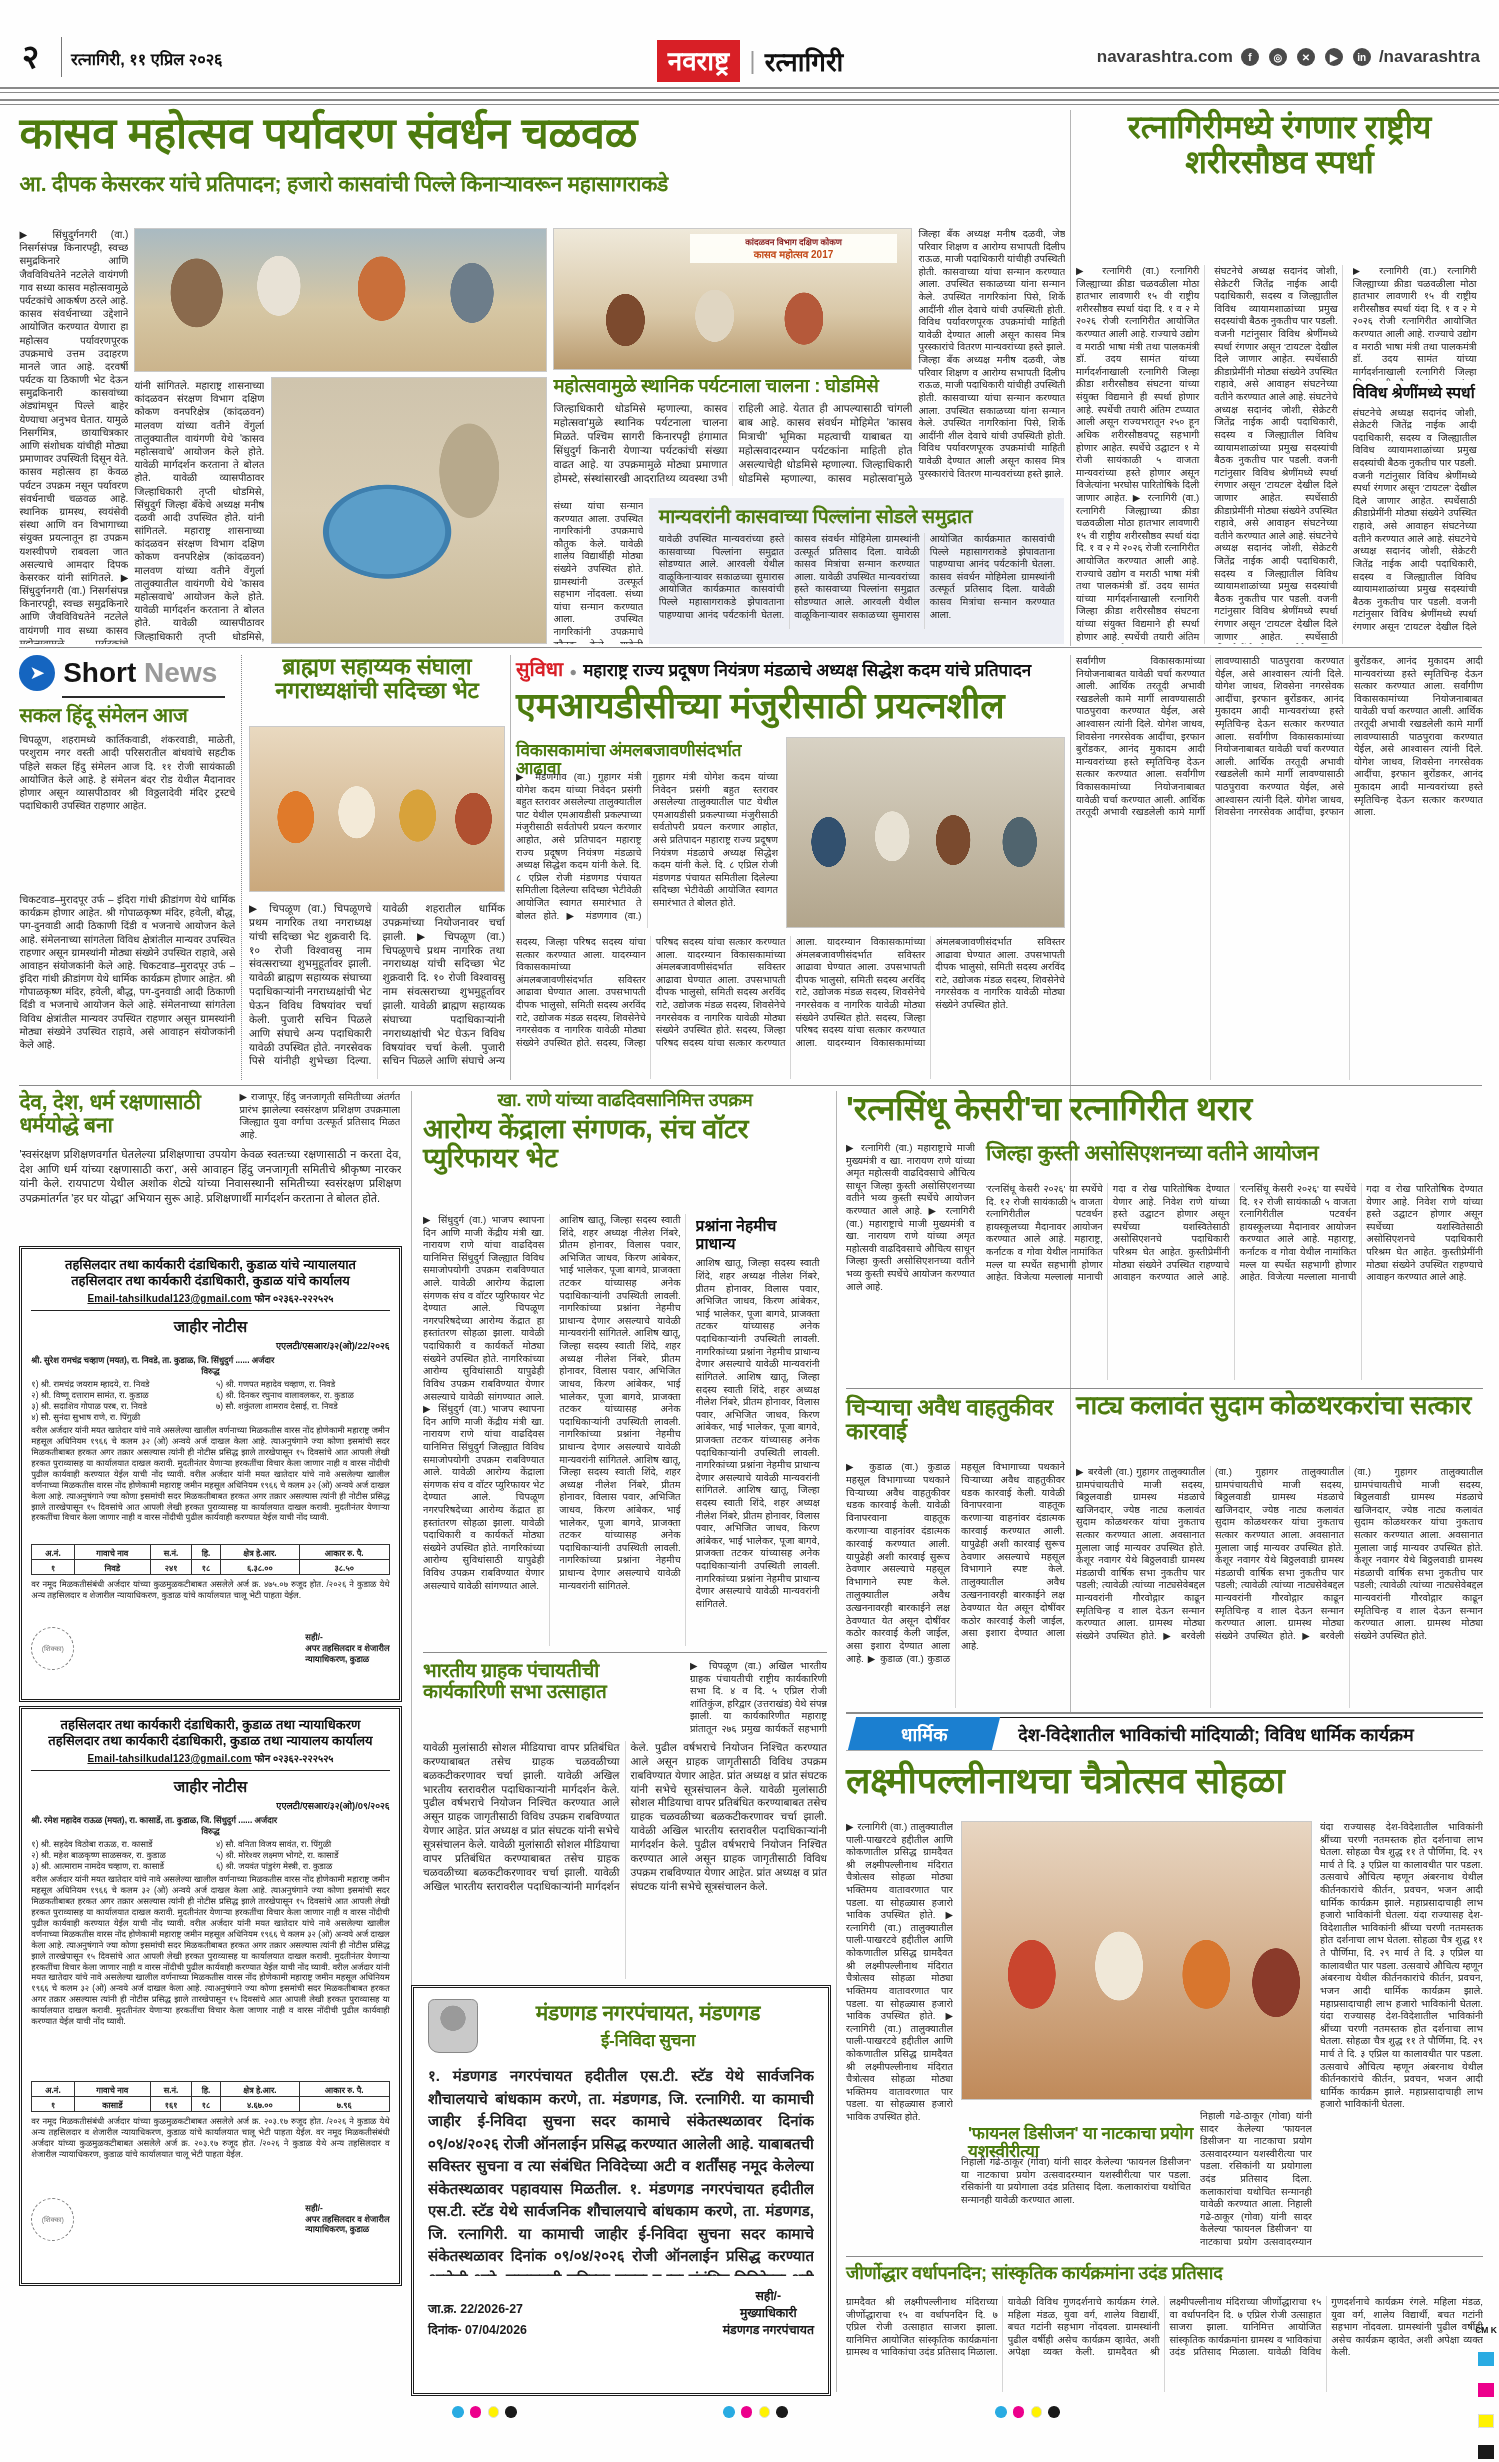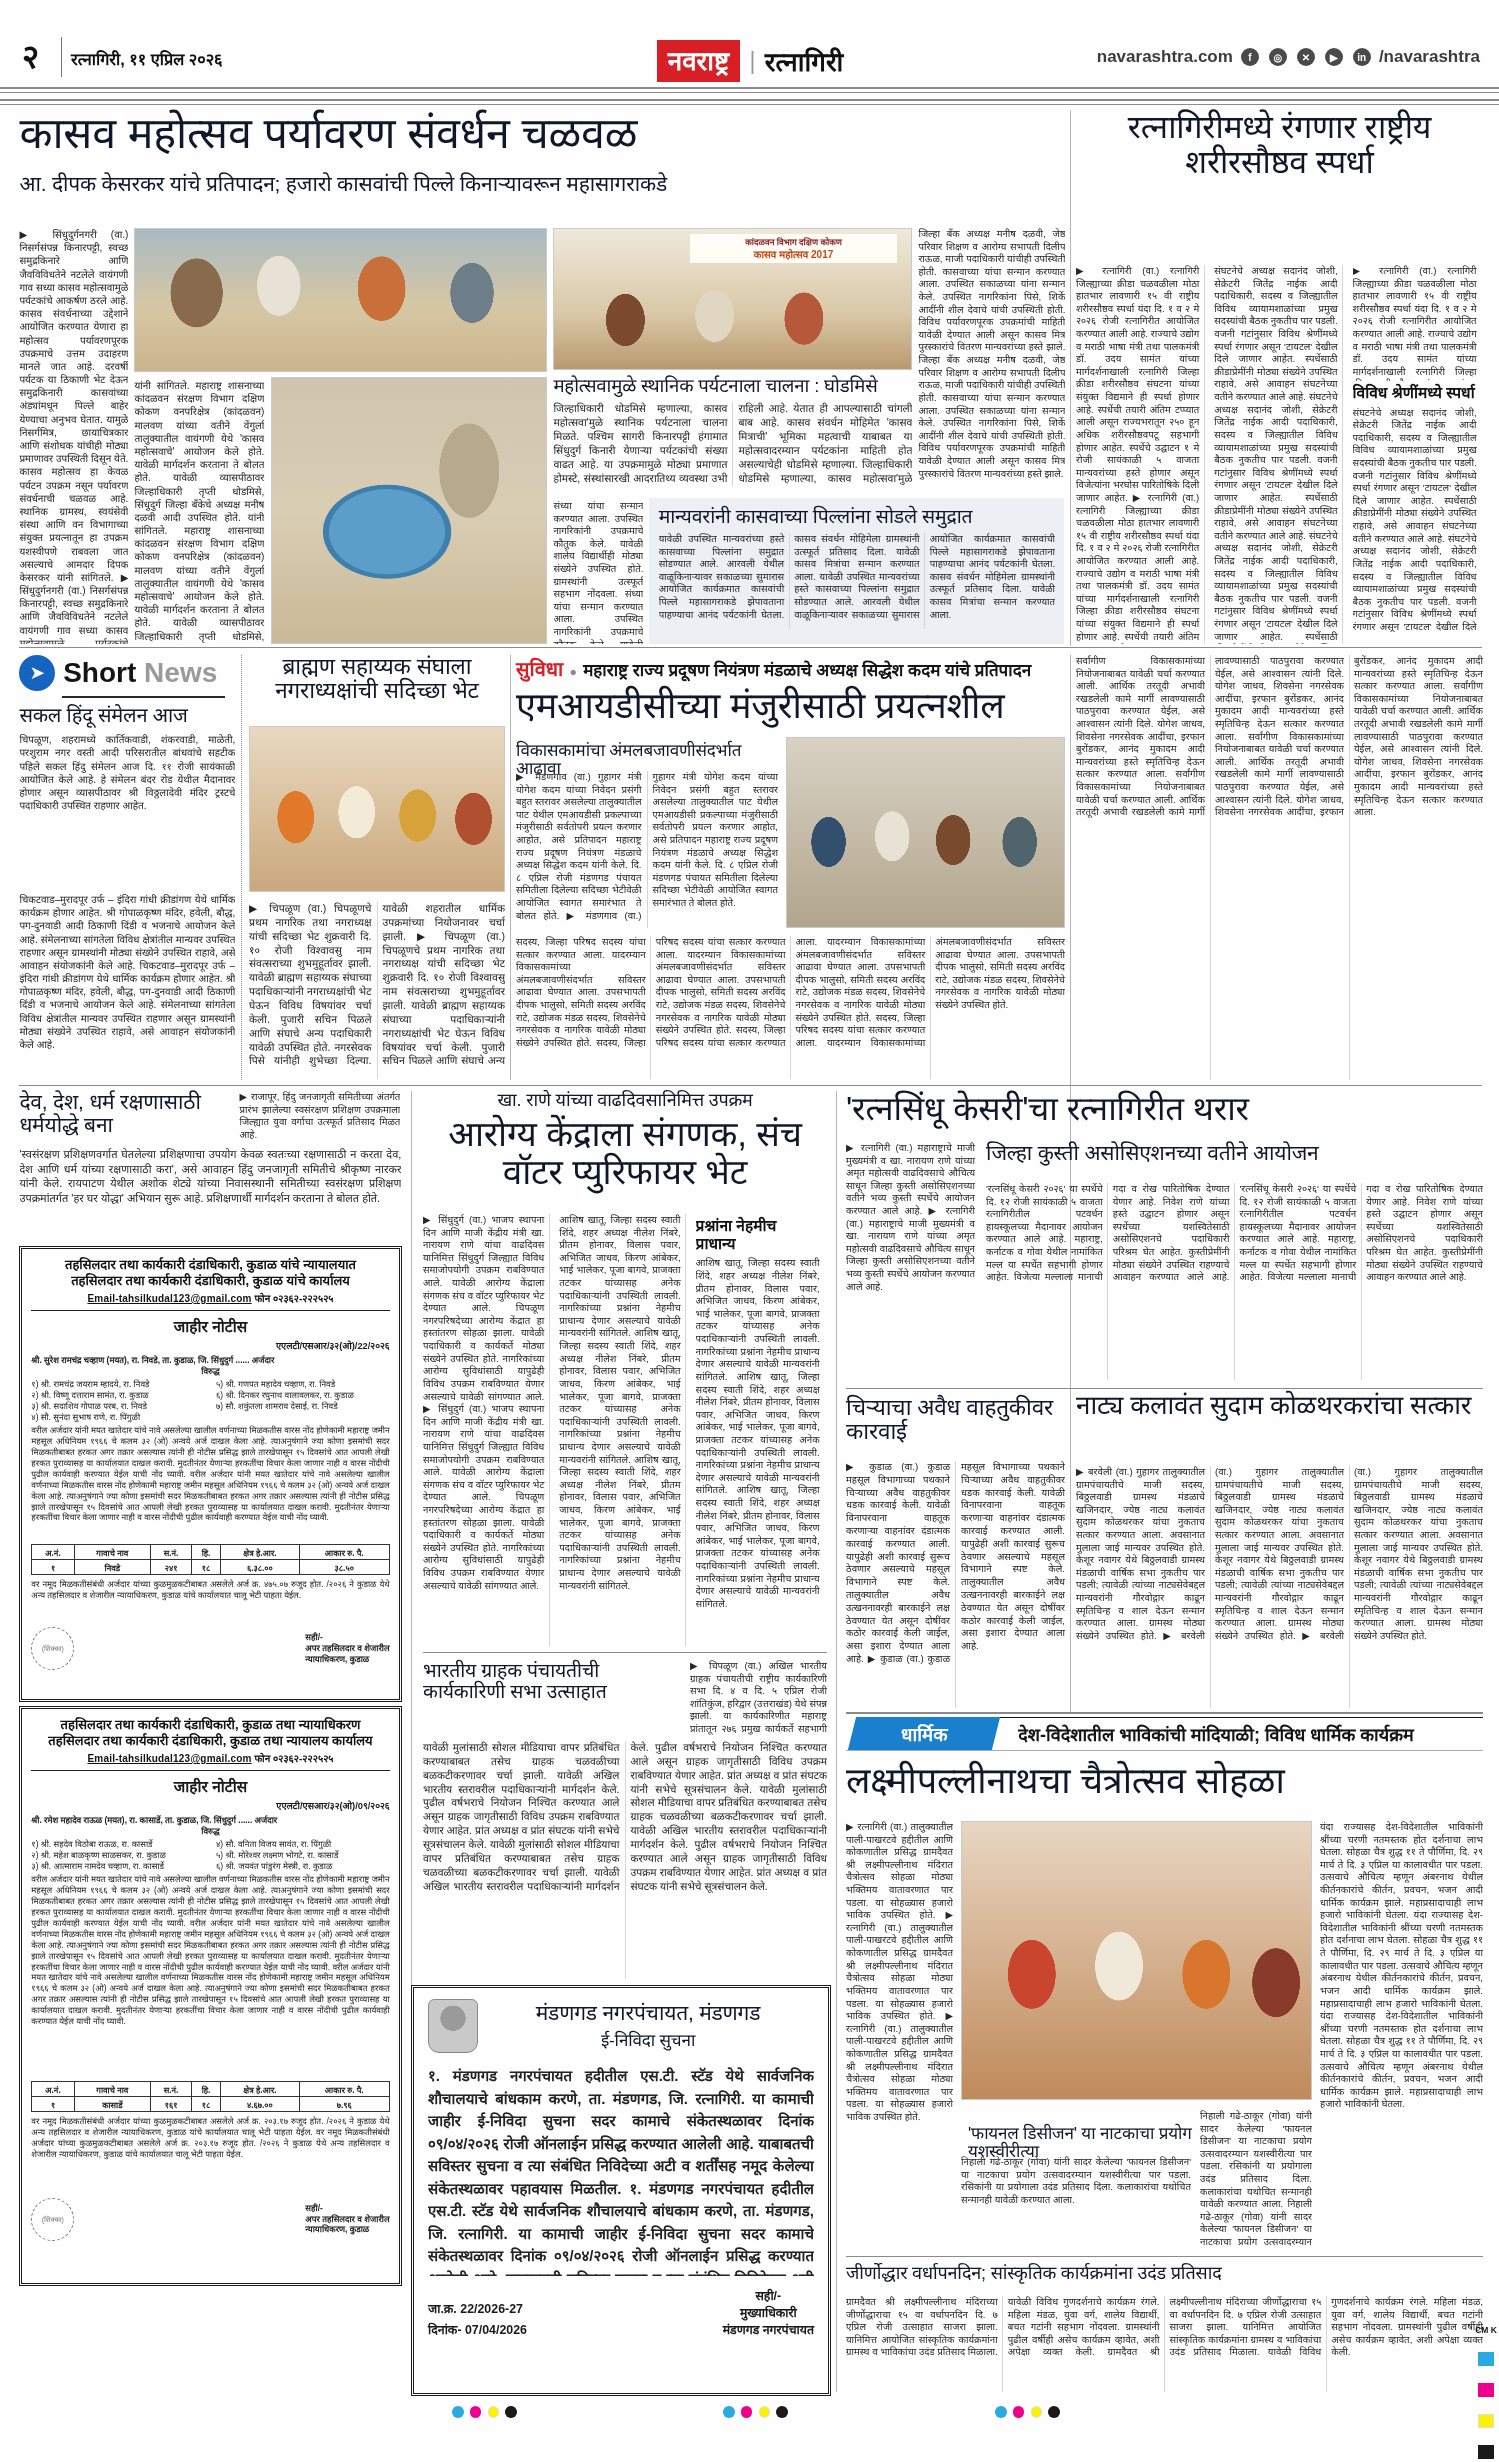--- a/index.html
+++ b/index.html
@@ -1,19 +1,19 @@
 <!DOCTYPE html>
 <html style="font-size:12.4px"><head>
 <meta charset="utf-8">
 <style>
   html,body{margin:0;padding:0;background:#e8e8e4;}
   *{box-sizing:border-box;font-family:"Liberation Sans",sans-serif;}
   .page{position:relative;width:1500px;height:2462px;background:#fefefe;margin:0 auto;overflow:hidden;color:#1a1a1a;}
   .abs{position:absolute;}
-  .hl{font-weight:400;color:#0f172a;letter-spacing:-0.2px;line-height:1.08;}
+  .hl{font-weight:700;color:#4d7c0f;letter-spacing:-0.2px;line-height:1.08;}
   .bt{font-size:10.5px;line-height:1.32;text-align:justify;color:#232323;overflow:hidden;}
   .bts{font-size:9.7px;line-height:1.3;text-align:justify;color:#262626;overflow:hidden;}
   .c2{column-count:2;column-gap:11px;column-rule:0.8px solid #d5d5d5;}
   .c3{column-count:3;column-gap:10px;column-rule:0.8px solid #d5d5d5;}
   .c4{column-count:4;column-gap:10px;column-rule:0.8px solid #d5d5d5;}
   .hr{position:absolute;background:#8a8a8a;height:0.8px;}
   .vr{position:absolute;background:#b5b5b5;width:0.8px;}
   .vrd{position:absolute;width:0;border-left:0.8px dotted #888;}
   .ph{position:absolute;overflow:hidden;border:0.8px solid #c9c9c9;}
   
@@ -286,21 +286,21 @@
         <div class="nsmall" style="font-weight:800;">अपर तहसिलदार व शेजारील</div>
         <div class="nsmall" style="font-weight:800;">न्यायाधिकरण, कुडाळ</div>
       </div>
     </div>
   </div>
 
   <div class="vr" style="left:411px;top:1091px;height:1301px;"></div>
 
   <div class="abs" style="left:423px;top:1091px;width:404px;height:556px;">
     <div class="hl" style="font-size:18px;text-align:center;">खा. राणे यांच्या वाढदिवसानिमित्त उपक्रम</div>
-    <div class="hl" style="font-size:35px;text-align:center;margin-top:4.7px;">आरोग्य केंद्राला संगणक, संच वॉटर प्युरिफायर भेट</div>
+    <div class="hl" style="font-size:27px;text-align:left;margin-top:4.7px;">आरोग्य केंद्राला संगणक, संच वॉटर प्युरिफायर भेट</div>
     <div class="abs" style="left:0;top:123px;width:404px;height:432px;display:flex;gap:9.3px;">
       <div class="bts" style="width:127px;height:432px;border-right:0.8px solid #d5d5d5;padding-right:4.7px;">▶ सिंधुदुर्ग (वा.) भाजप स्थापना दिन आणि माजी केंद्रीय मंत्री खा. नारायण राणे यांचा वाढदिवस यानिमित्त सिंधुदुर्ग जिल्ह्यात विविध समाजोपयोगी उपक्रम राबविण्यात आले. यावेळी आरोग्य केंद्राला संगणक संच व वॉटर प्युरिफायर भेट देण्यात आले. चिपळूण नगरपरिषदेच्या आरोग्य केंद्रात हा हस्तांतरण सोहळा झाला. यावेळी पदाधिकारी व कार्यकर्ते मोठ्या संख्येने उपस्थित होते. नागरिकांच्या आरोग्य सुविधांसाठी यापुढेही विविध उपक्रम राबविण्यात येणार असल्याचे यावेळी सांगण्यात आले. ▶ सिंधुदुर्ग (वा.) भाजप स्थापना दिन आणि माजी केंद्रीय मंत्री खा. नारायण राणे यांचा वाढदिवस यानिमित्त सिंधुदुर्ग जिल्ह्यात विविध समाजोपयोगी उपक्रम राबविण्यात आले. यावेळी आरोग्य केंद्राला संगणक संच व वॉटर प्युरिफायर भेट देण्यात आले. चिपळूण नगरपरिषदेच्या आरोग्य केंद्रात हा हस्तांतरण सोहळा झाला. यावेळी पदाधिकारी व कार्यकर्ते मोठ्या संख्येने उपस्थित होते. नागरिकांच्या आरोग्य सुविधांसाठी यापुढेही विविध उपक्रम राबविण्यात येणार असल्याचे यावेळी सांगण्यात आले.</div>
       <div class="bts" style="width:127px;height:432px;border-right:0.8px solid #d5d5d5;padding-right:4.7px;">आशिष खातू, जिल्हा सदस्य स्वाती शिंदे, शहर अध्यक्ष नीलेश निंबरे, प्रीतम होनावर, विलास पवार, अभिजित जाधव, किरण आंबेकर, भाई भालेकर, पूजा बागवे, प्राजक्ता तटकर यांच्यासह अनेक पदाधिकाऱ्यांनी उपस्थिती लावली. नागरिकांच्या प्रश्नांना नेहमीच प्राधान्य देणार असल्याचे यावेळी मान्यवरांनी सांगितले. आशिष खातू, जिल्हा सदस्य स्वाती शिंदे, शहर अध्यक्ष नीलेश निंबरे, प्रीतम होनावर, विलास पवार, अभिजित जाधव, किरण आंबेकर, भाई भालेकर, पूजा बागवे, प्राजक्ता तटकर यांच्यासह अनेक पदाधिकाऱ्यांनी उपस्थिती लावली. नागरिकांच्या प्रश्नांना नेहमीच प्राधान्य देणार असल्याचे यावेळी मान्यवरांनी सांगितले. आशिष खातू, जिल्हा सदस्य स्वाती शिंदे, शहर अध्यक्ष नीलेश निंबरे, प्रीतम होनावर, विलास पवार, अभिजित जाधव, किरण आंबेकर, भाई भालेकर, पूजा बागवे, प्राजक्ता तटकर यांच्यासह अनेक पदाधिकाऱ्यांनी उपस्थिती लावली. नागरिकांच्या प्रश्नांना नेहमीच प्राधान्य देणार असल्याचे यावेळी मान्यवरांनी सांगितले.</div>
       <div style="width:124px;height:432px;overflow:hidden;">
         <div class="cross">प्रश्नांना नेहमीच प्राधान्य</div>
         <div class="bts" style="height:388px;">आशिष खातू, जिल्हा सदस्य स्वाती शिंदे, शहर अध्यक्ष नीलेश निंबरे, प्रीतम होनावर, विलास पवार, अभिजित जाधव, किरण आंबेकर, भाई भालेकर, पूजा बागवे, प्राजक्ता तटकर यांच्यासह अनेक पदाधिकाऱ्यांनी उपस्थिती लावली. नागरिकांच्या प्रश्नांना नेहमीच प्राधान्य देणार असल्याचे यावेळी मान्यवरांनी सांगितले. आशिष खातू, जिल्हा सदस्य स्वाती शिंदे, शहर अध्यक्ष नीलेश निंबरे, प्रीतम होनावर, विलास पवार, अभिजित जाधव, किरण आंबेकर, भाई भालेकर, पूजा बागवे, प्राजक्ता तटकर यांच्यासह अनेक पदाधिकाऱ्यांनी उपस्थिती लावली. नागरिकांच्या प्रश्नांना नेहमीच प्राधान्य देणार असल्याचे यावेळी मान्यवरांनी सांगितले. आशिष खातू, जिल्हा सदस्य स्वाती शिंदे, शहर अध्यक्ष नीलेश निंबरे, प्रीतम होनावर, विलास पवार, अभिजित जाधव, किरण आंबेकर, भाई भालेकर, पूजा बागवे, प्राजक्ता तटकर यांच्यासह अनेक पदाधिकाऱ्यांनी उपस्थिती लावली. नागरिकांच्या प्रश्नांना नेहमीच प्राधान्य देणार असल्याचे यावेळी मान्यवरांनी सांगितले.</div>
       </div>
     </div>
   </div>
 

